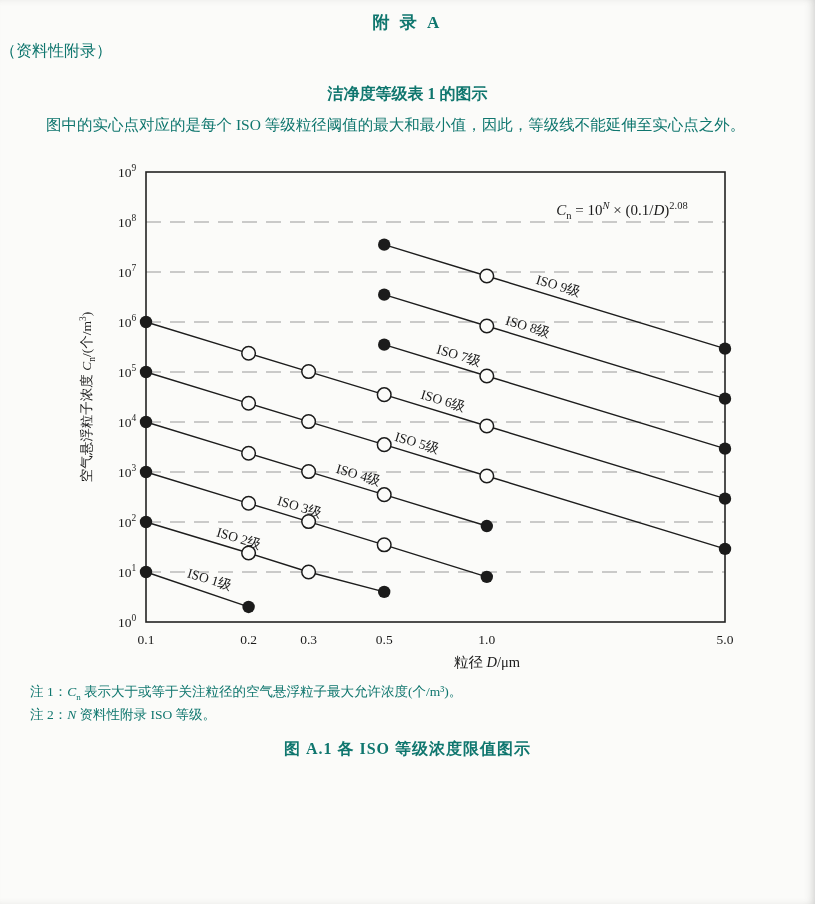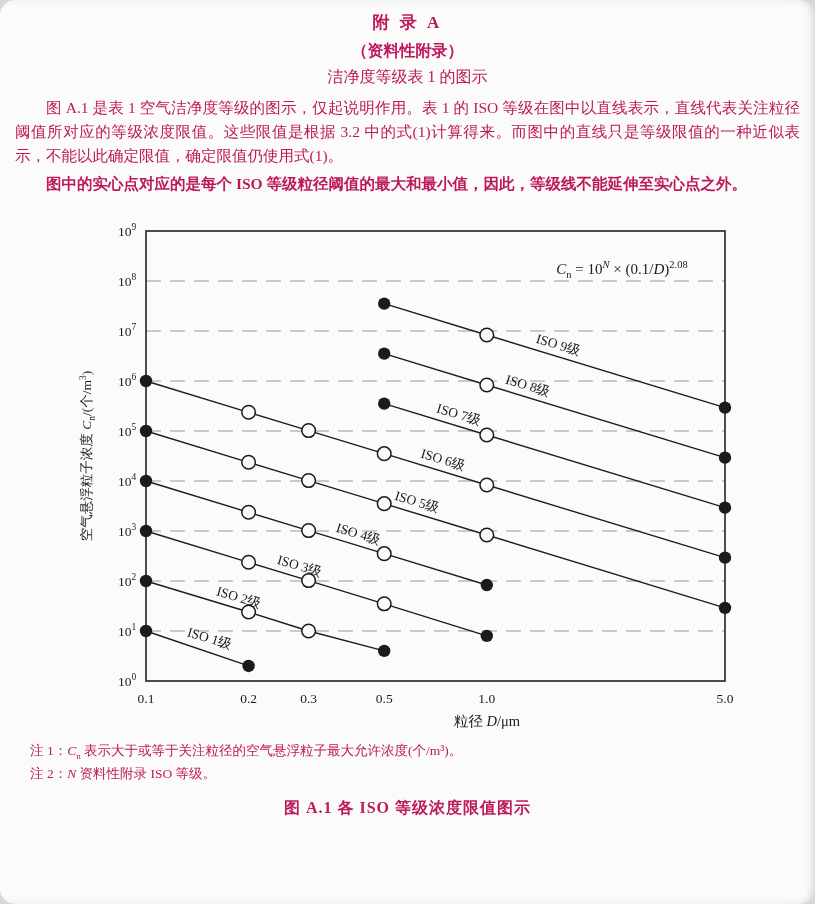--- a/index.html
+++ b/index.html
@@ -1,50 +1,48 @@
 <!DOCTYPE html>
 <html lang="zh"><head>
 <meta charset="utf-8">
 <style>
   html,body{margin:0;padding:0;background:#d8d8d8;}
   .page{
     position:relative;
     width:815px;height:904px;
     margin:0 auto;
     background:#fbfbf9;
-    color:#be185d;
+    color:#0f766e;
     font-family:"Liberation Serif","DejaVu Serif",serif;
     overflow:hidden;
     box-shadow:inset -5px 0 10px -4px rgba(70,70,70,.28);
-    border-radius:15px;
   }
   .t1{margin:11px 0 0;text-align:center;font-size:17px;font-weight:bold;letter-spacing:3px;}
-  .t2{margin:7px 0 0;text-align:center;font-size:16px;font-weight:bold;}
-  .t3{margin:5px 0 0;text-align:center;font-size:16px;font-weight:normal;}
+  .t2{margin:7px 0 0;font-size:16px;font-weight:normal;}
+  .t3{margin:22px 0 0;text-align:center;font-size:16px;font-weight:bold;}
   .par{margin:8px 15px 0;font-size:15.5px;line-height:1.56;text-align:justify;text-indent:2em;}
   .par + .par{margin-top:3px;font-weight:bold;}
   .chart-wrap{margin:0;}
   svg{display:block;margin-top:10px;}
   svg text{font-family:"Liberation Serif","DejaVu Serif",serif;}
   .notes{margin:4px 0 0 30px;font-size:13.5px;line-height:1.6;}
   .note{margin:0;}
   .note i{font-style:italic;}
   .note sub{font-size:9px;}
   .caption{margin:12px 6px 0;text-align:center;font-size:16px;font-weight:bold;letter-spacing:1px;}
 </style>
 </head>
 <body>
 
 <div class="page">
 
   <p class="t1">附 录 A</p>
   <p class="t2">（资料性附录）</p>
   <p class="t3">洁净度等级表 1 的图示</p>
 
-  <p class="par">图 A.1 是表 1 空气洁净度等级的图示，仅起说明作用。表 1 的 ISO 等级在图中以直线表示，直线代表关注粒径阈值所对应的等级浓度限值。这些限值是根据 3.2 中的式(1)计算得来。而图中的直线只是等级限值的一种近似表示，不能以此确定限值，确定限值仍使用式(1)。</p>
   <p class="par">图中的实心点对应的是每个 ISO 等级粒径阈值的最大和最小值，因此，等级线不能延伸至实心点之外。</p>
 
   <div class="chart-wrap">
     <svg id="chart" width="815" height="530" role="img">
         <g>
           <line x1="146" y1="425" x2="725" y2="425" stroke="#999999" stroke-width="1.15" stroke-dasharray="15 9"></line>
           <line x1="146" y1="375" x2="725" y2="375" stroke="#999999" stroke-width="1.15" stroke-dasharray="15 9"></line>
           <line x1="146" y1="325" x2="725" y2="325" stroke="#999999" stroke-width="1.15" stroke-dasharray="15 9"></line>
           <line x1="146" y1="275" x2="725" y2="275" stroke="#999999" stroke-width="1.15" stroke-dasharray="15 9"></line>
           <line x1="146" y1="225" x2="725" y2="225" stroke="#999999" stroke-width="1.15" stroke-dasharray="15 9"></line>

